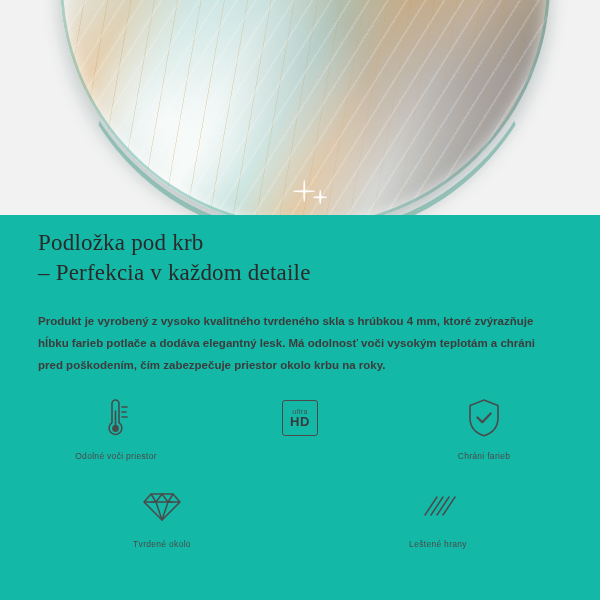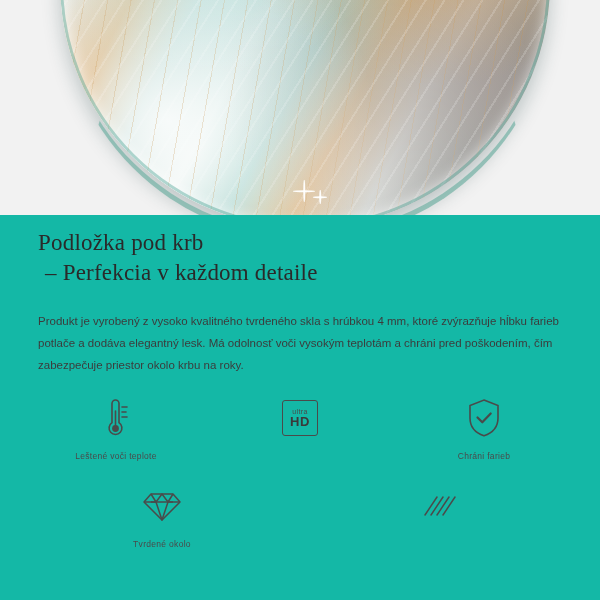--- a/index.html
+++ b/index.html
@@ -134,28 +134,29 @@
   }
   .headline {
     font-family: "Liberation Serif", serif;
     font-size: 23px;
     line-height: 30px;
     color: #2a2a2a;
     font-weight: 400;
     margin: 0;
     letter-spacing: 0.2px;
   }
-  .headline .line2 { display: block; margin-left: 7px; }
+  .headline .line2 { display: block; }
 
   .paragraph {
     margin: 22px 0 0 0;
     font-size: 11.5px;
     line-height: 22px;
     color: #3c3c3c;
     max-width: 528px;
+    font-weight: bold;
   }
 
   
   .features {
     position: absolute;
     top: 395px;
     left: 0;
     width: 600px;
     box-sizing: border-box;
     padding: 0 24px;
@@ -228,21 +229,21 @@
         <div class="ficon">
           <svg width="40" height="42" viewBox="0 0 40 42" fill="none" stroke="#4a4a4a" stroke-width="1.6" stroke-linecap="round">
             <path d="M16 6.5a3.5 3.5 0 0 1 7 0v19.2a6.4 6.4 0 1 1-7 0z"></path>
             <circle cx="19.5" cy="31.5" r="3.4" fill="#4a4a4a" stroke="none"></circle>
             <line x1="19.5" y1="14" x2="19.5" y2="29"></line>
             <line x1="26" y1="10" x2="31" y2="10"></line>
             <line x1="26" y1="15" x2="30" y2="15"></line>
             <line x1="26" y1="20" x2="31" y2="20"></line>
           </svg>
         </div>
-        <div class="flabel">Leštené voči teplote</div>
+        <div class="flabel">Odolné voči priestor</div>
       </div>
 
       <div class="feature">
         <div class="ficon">
           <div class="ultrahd">
             <span class="u1">ultra</span>
             <span class="u2">HD</span>
           </div>
         </div>
       </div>
@@ -277,20 +278,21 @@
 
       <div class="feature">
         <div class="ficon">
           <svg width="42" height="34" viewBox="0 0 42 34" fill="none" stroke="#4a4a4a" stroke-width="1.5" stroke-linecap="round">
             <line x1="8" y1="26" x2="20" y2="8"></line>
             <line x1="14" y1="26" x2="26" y2="8"></line>
             <line x1="20" y1="26" x2="32" y2="8"></line>
             <line x1="26" y1="26" x2="38" y2="8"></line>
           </svg>
         </div>
+        <div class="flabel">Leštené hrany</div>
       </div>
 
 
     </div>
 
   </div>
 
 </div>
 
 </body></html>

